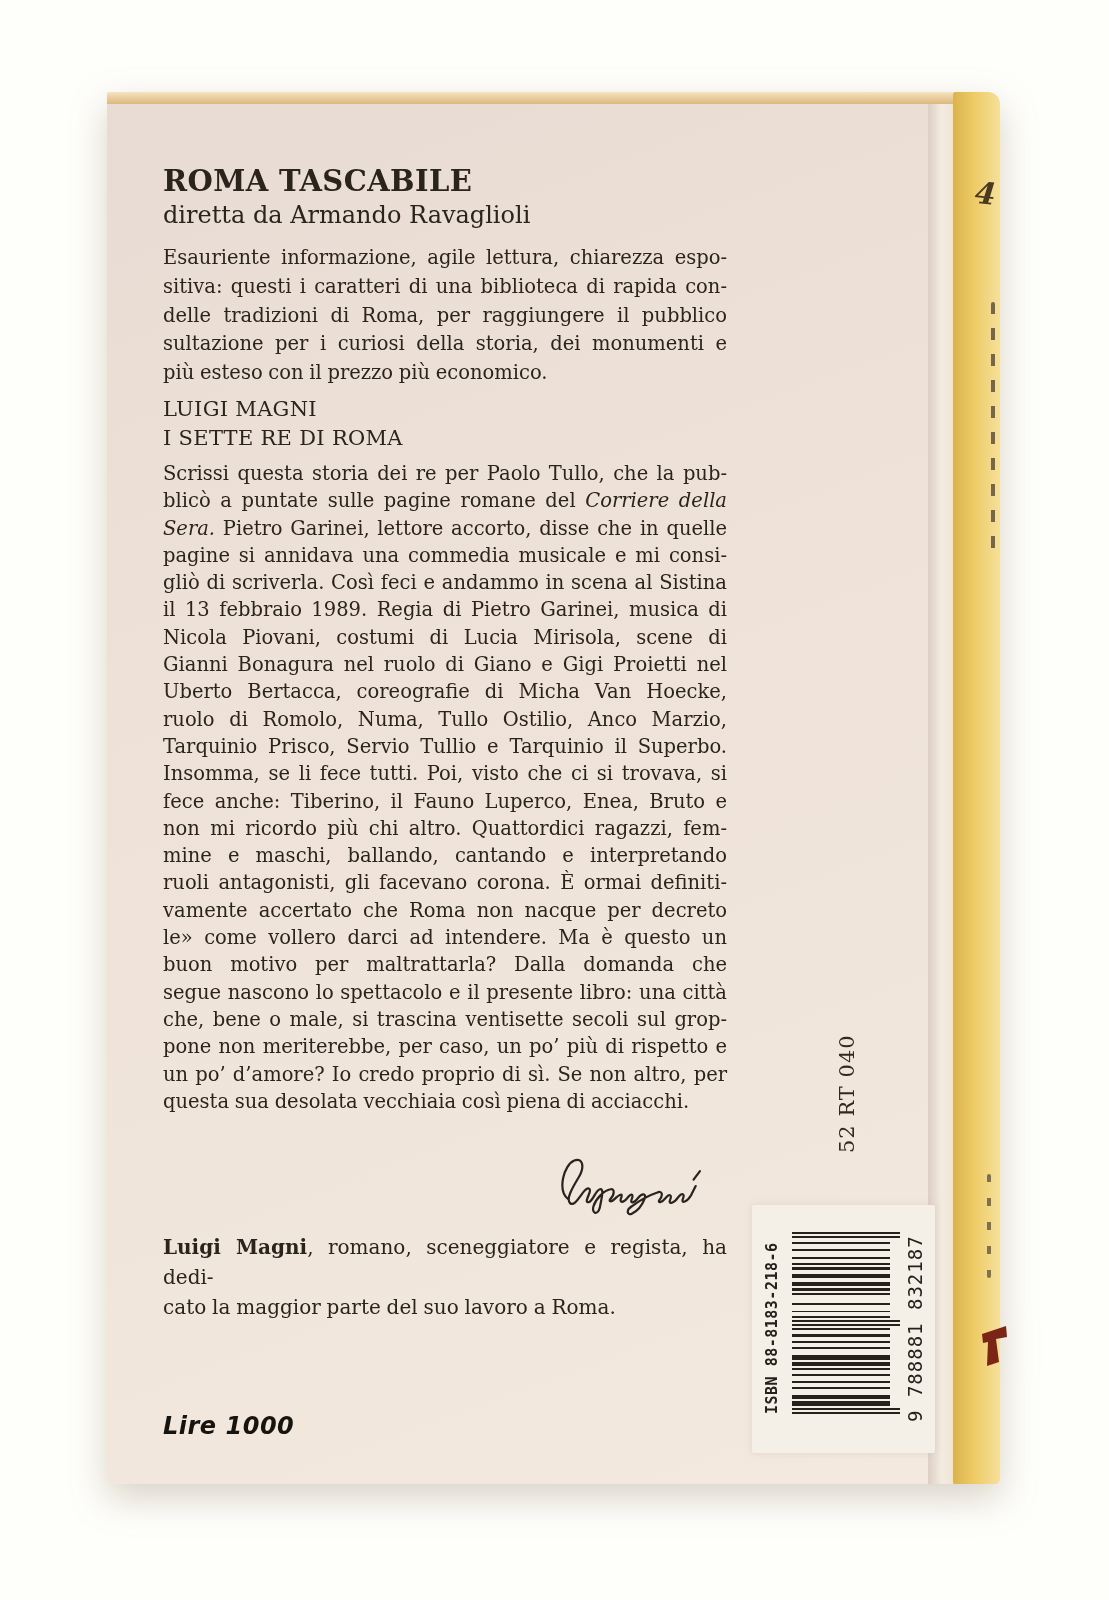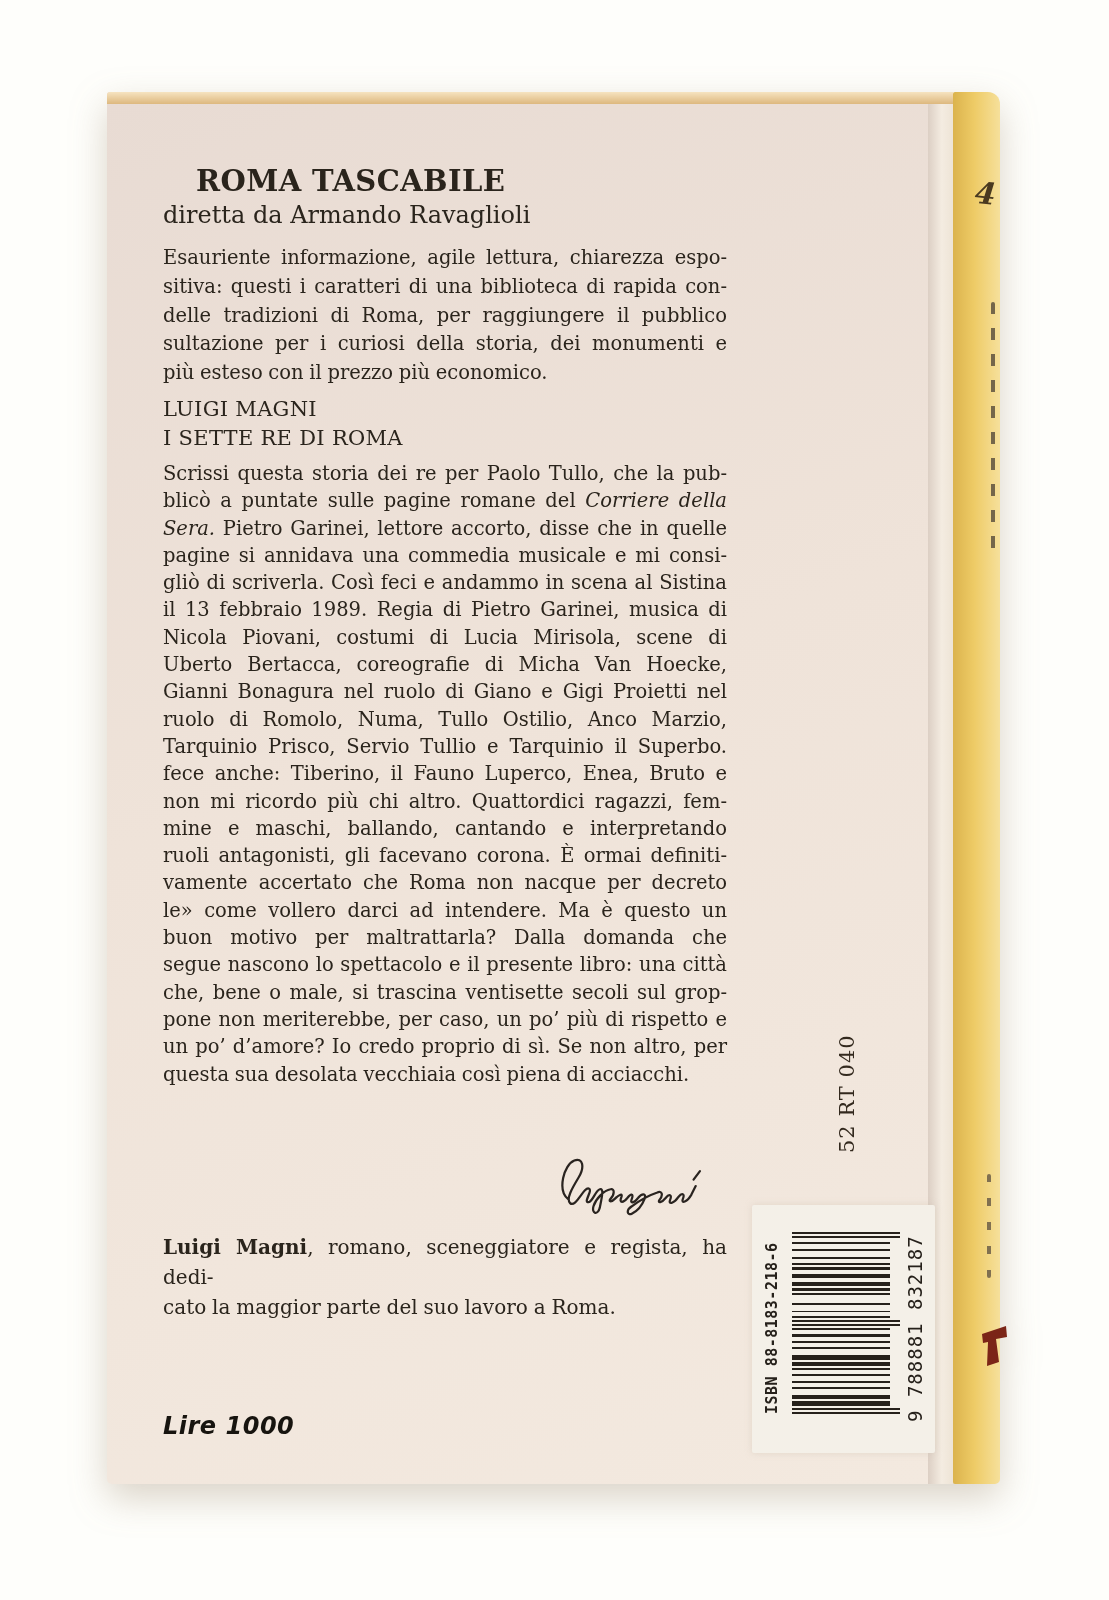--- a/index.html
+++ b/index.html
@@ -25,21 +25,21 @@
     position:absolute;left:846px;top:0;width:47px;height:100%;
     background:linear-gradient(90deg,#dbb34d 0%,#eecb66 45%,#f6e09b 100%);
     border-radius:2px 12px 5px 2px;
   }
   .top-edges{
     position:absolute;left:0;top:0;width:846px;height:12px;
     background:linear-gradient(#f6e3c0,#ddb87e);
     border-radius:3px 0 0 0;
   }
   .text-col{position:absolute;left:56px;width:564px;color:#2a241c;}
-  .series-title{top:72px;font-size:29px;font-weight:bold;letter-spacing:.4px;margin-left:33px;}
+  .series-title{top:72px;font-size:29px;font-weight:bold;letter-spacing:.4px;}
   .series-subtitle{top:109px;font-size:24px;}
   .intro{top:152px;}
   .work-heading{top:303px;font-size:21px;line-height:29px;letter-spacing:.3px;}
   .bodytext{top:368px;}
   .bio{top:1140px;}
   .jline{font-size:19.5px;line-height:27.3px;text-align:justify;text-align-last:justify;word-spacing:-0.5px;}
   .intro .jline{line-height:28.8px;}
   .bio .jline{line-height:30px;font-size:20px;}
   .jline.lastline{text-align-last:left;}
   .signature{position:absolute;left:448px;top:1060px;width:160px;height:66px;}
@@ -116,24 +116,25 @@
   </div>
 
   <div class="text-col bodytext">
       <div class="jline">Scrissi questa storia dei re per Paolo Tullo, che la pub-</div>
       <div class="jline">blicò a puntate sulle pagine romane del <i>Corriere della</i></div>
       <div class="jline"><i>Sera.</i> Pietro Garinei, lettore accorto, disse che in quelle</div>
       <div class="jline">pagine si annidava una commedia musicale e mi consi-</div>
       <div class="jline">gliò di scriverla. Così feci e andammo in scena al Sistina</div>
       <div class="jline">il 13 febbraio 1989. Regia di Pietro Garinei, musica di</div>
       <div class="jline">Nicola Piovani, costumi di Lucia Mirisola, scene di</div>
+      <div class="jline">Gianni Bonagura nel ruolo di Giano e Gigi Proietti nel</div>
       <div class="jline">Uberto Bertacca, coreografie di Micha Van Hoecke,</div>
-      <div class="jline">Gianni Bonagura nel ruolo di Giano e Gigi Proietti nel</div>
       <div class="jline">ruolo di Romolo, Numa, Tullo Ostilio, Anco Marzio,</div>
       <div class="jline">Tarquinio Prisco, Servio Tullio e Tarquinio il Superbo.</div>
+      <div class="jline">Insomma, se li fece tutti. Poi, visto che ci si trovava, si</div>
       <div class="jline">fece anche: Tiberino, il Fauno Luperco, Enea, Bruto e</div>
       <div class="jline">non mi ricordo più chi altro. Quattordici ragazzi, fem-</div>
       <div class="jline">mine e maschi, ballando, cantando e interpretando</div>
       <div class="jline">ruoli antagonisti, gli facevano corona. È ormai definiti-</div>
       <div class="jline">vamente accertato che Roma non nacque per decreto</div>
       <div class="jline">le» come vollero darci ad intendere. Ma è questo un</div>
       <div class="jline">buon motivo per maltrattarla? Dalla domanda che</div>
       <div class="jline">segue nascono lo spettacolo e il presente libro: una città</div>
       <div class="jline">che, bene o male, si trascina ventisette secoli sul grop-</div>
       <div class="jline">pone non meriterebbe, per caso, un po’ più di rispetto e</div>

